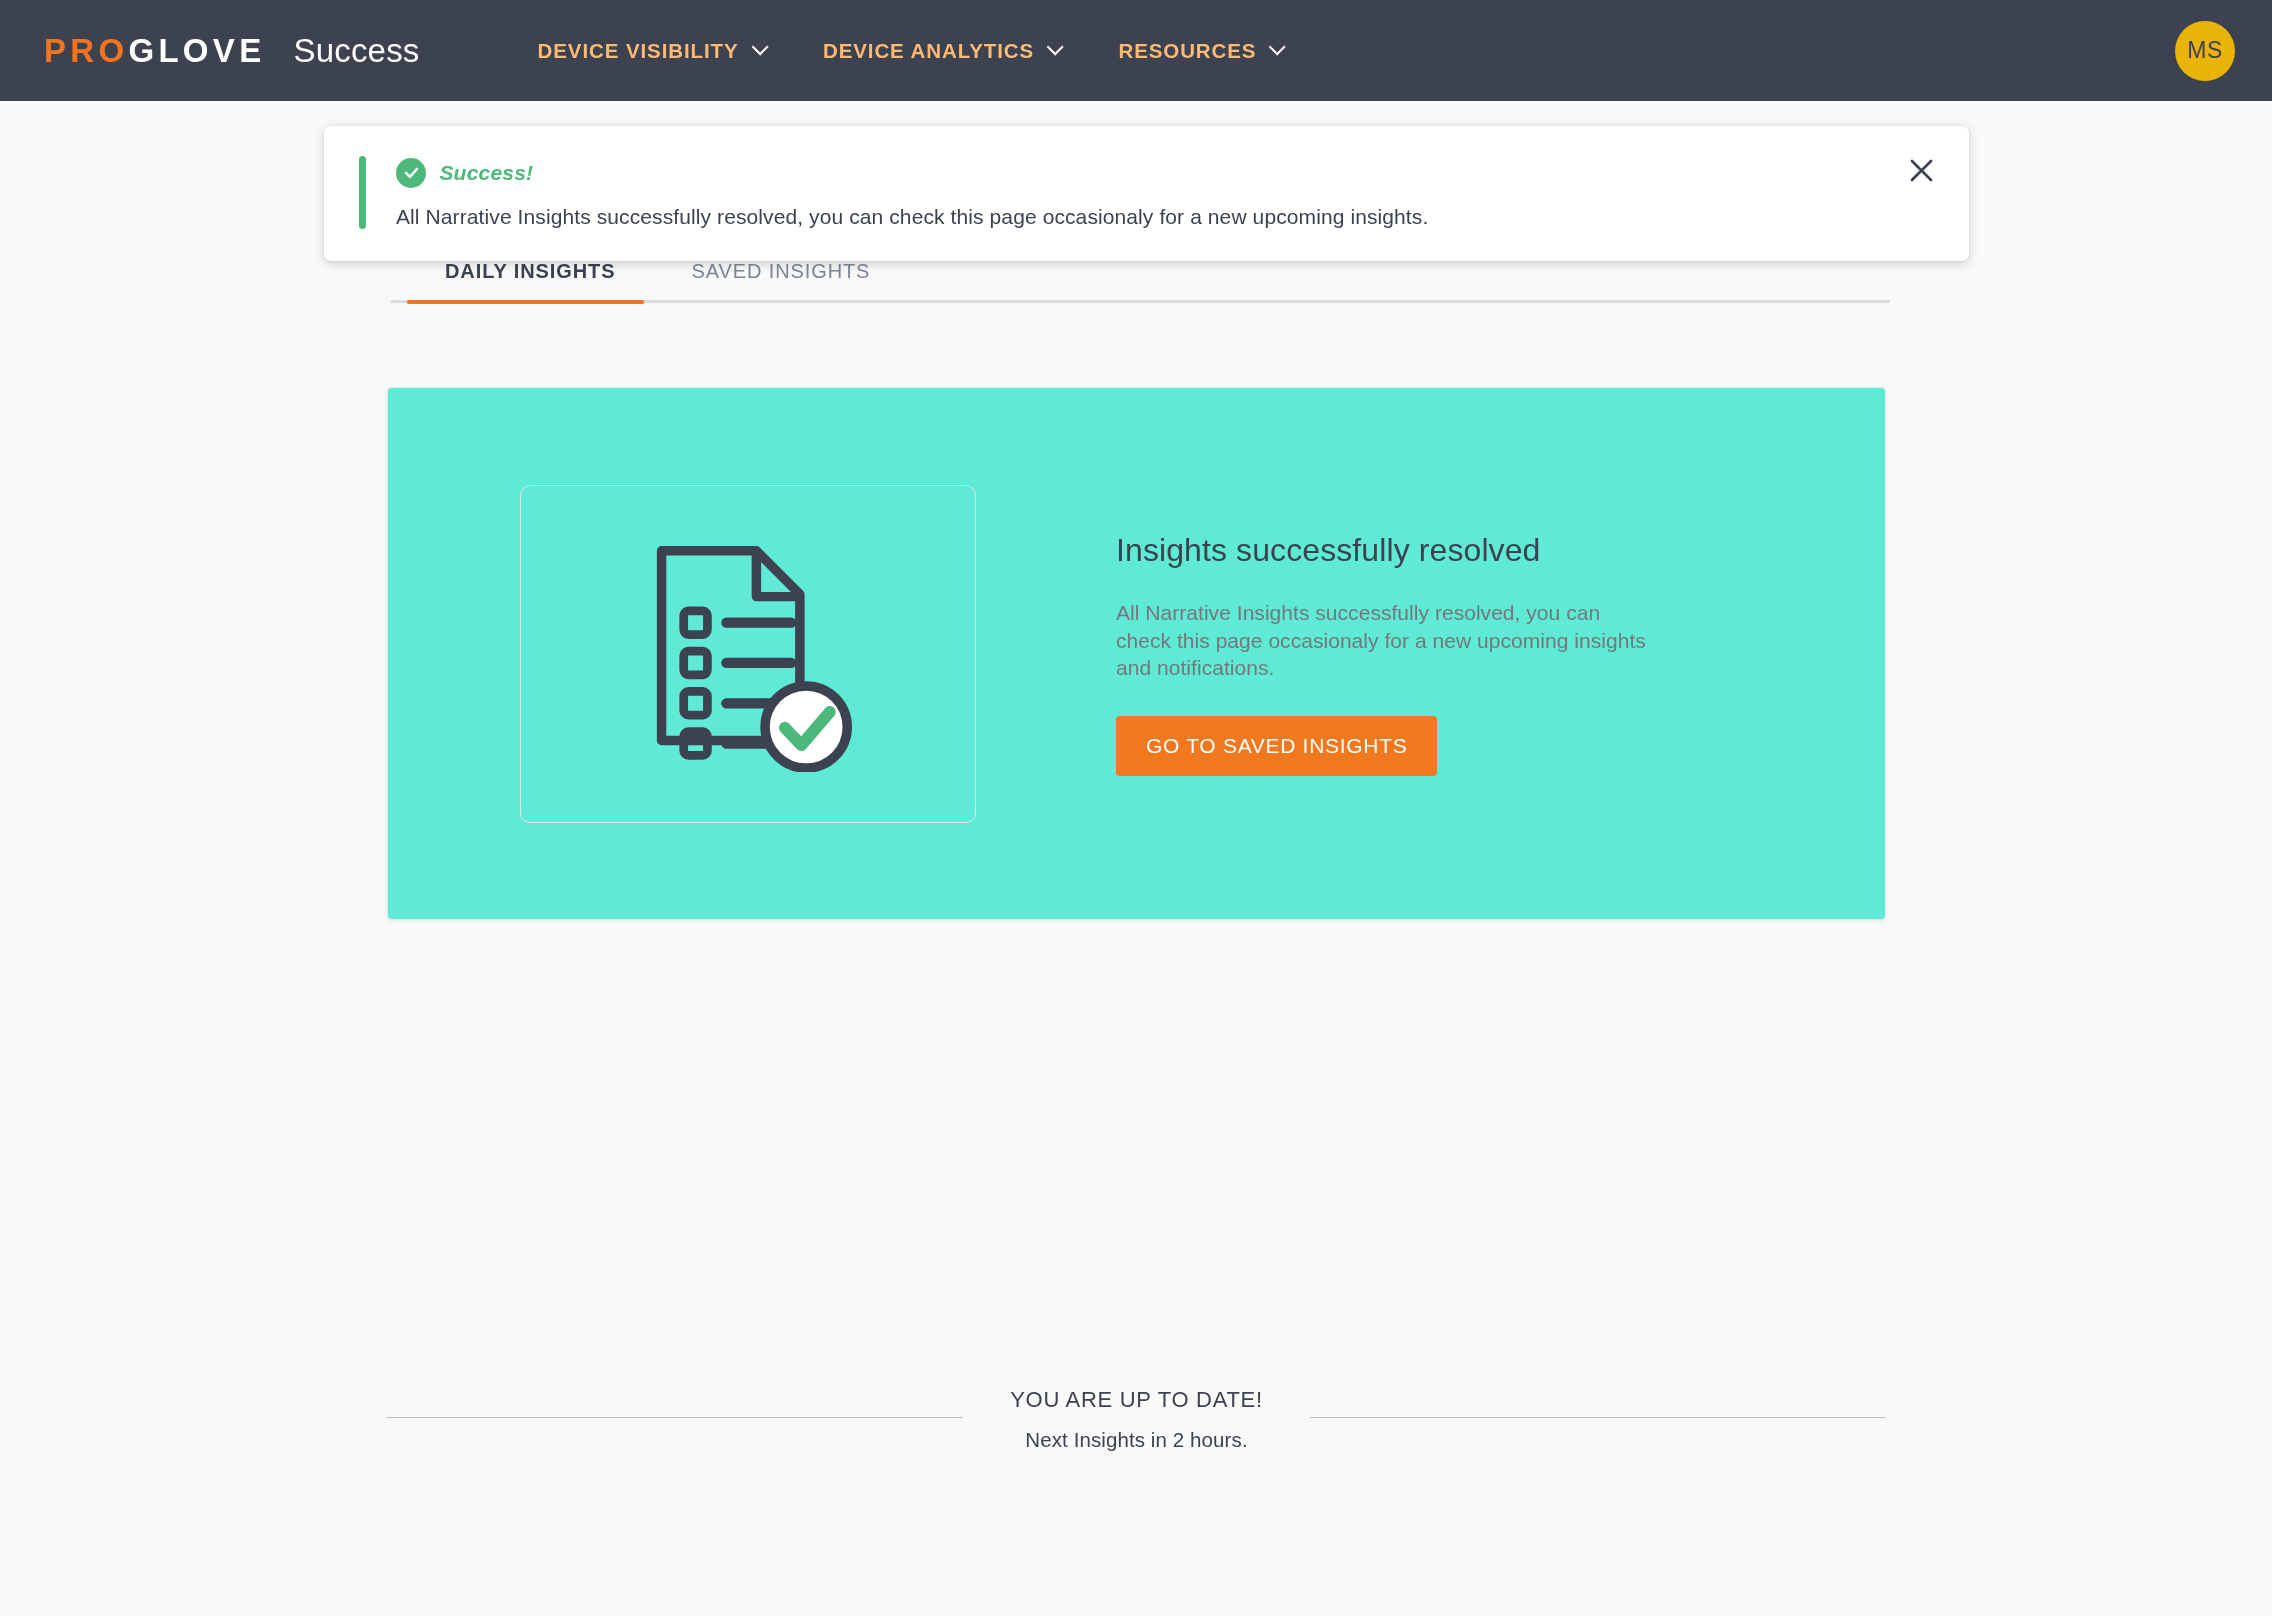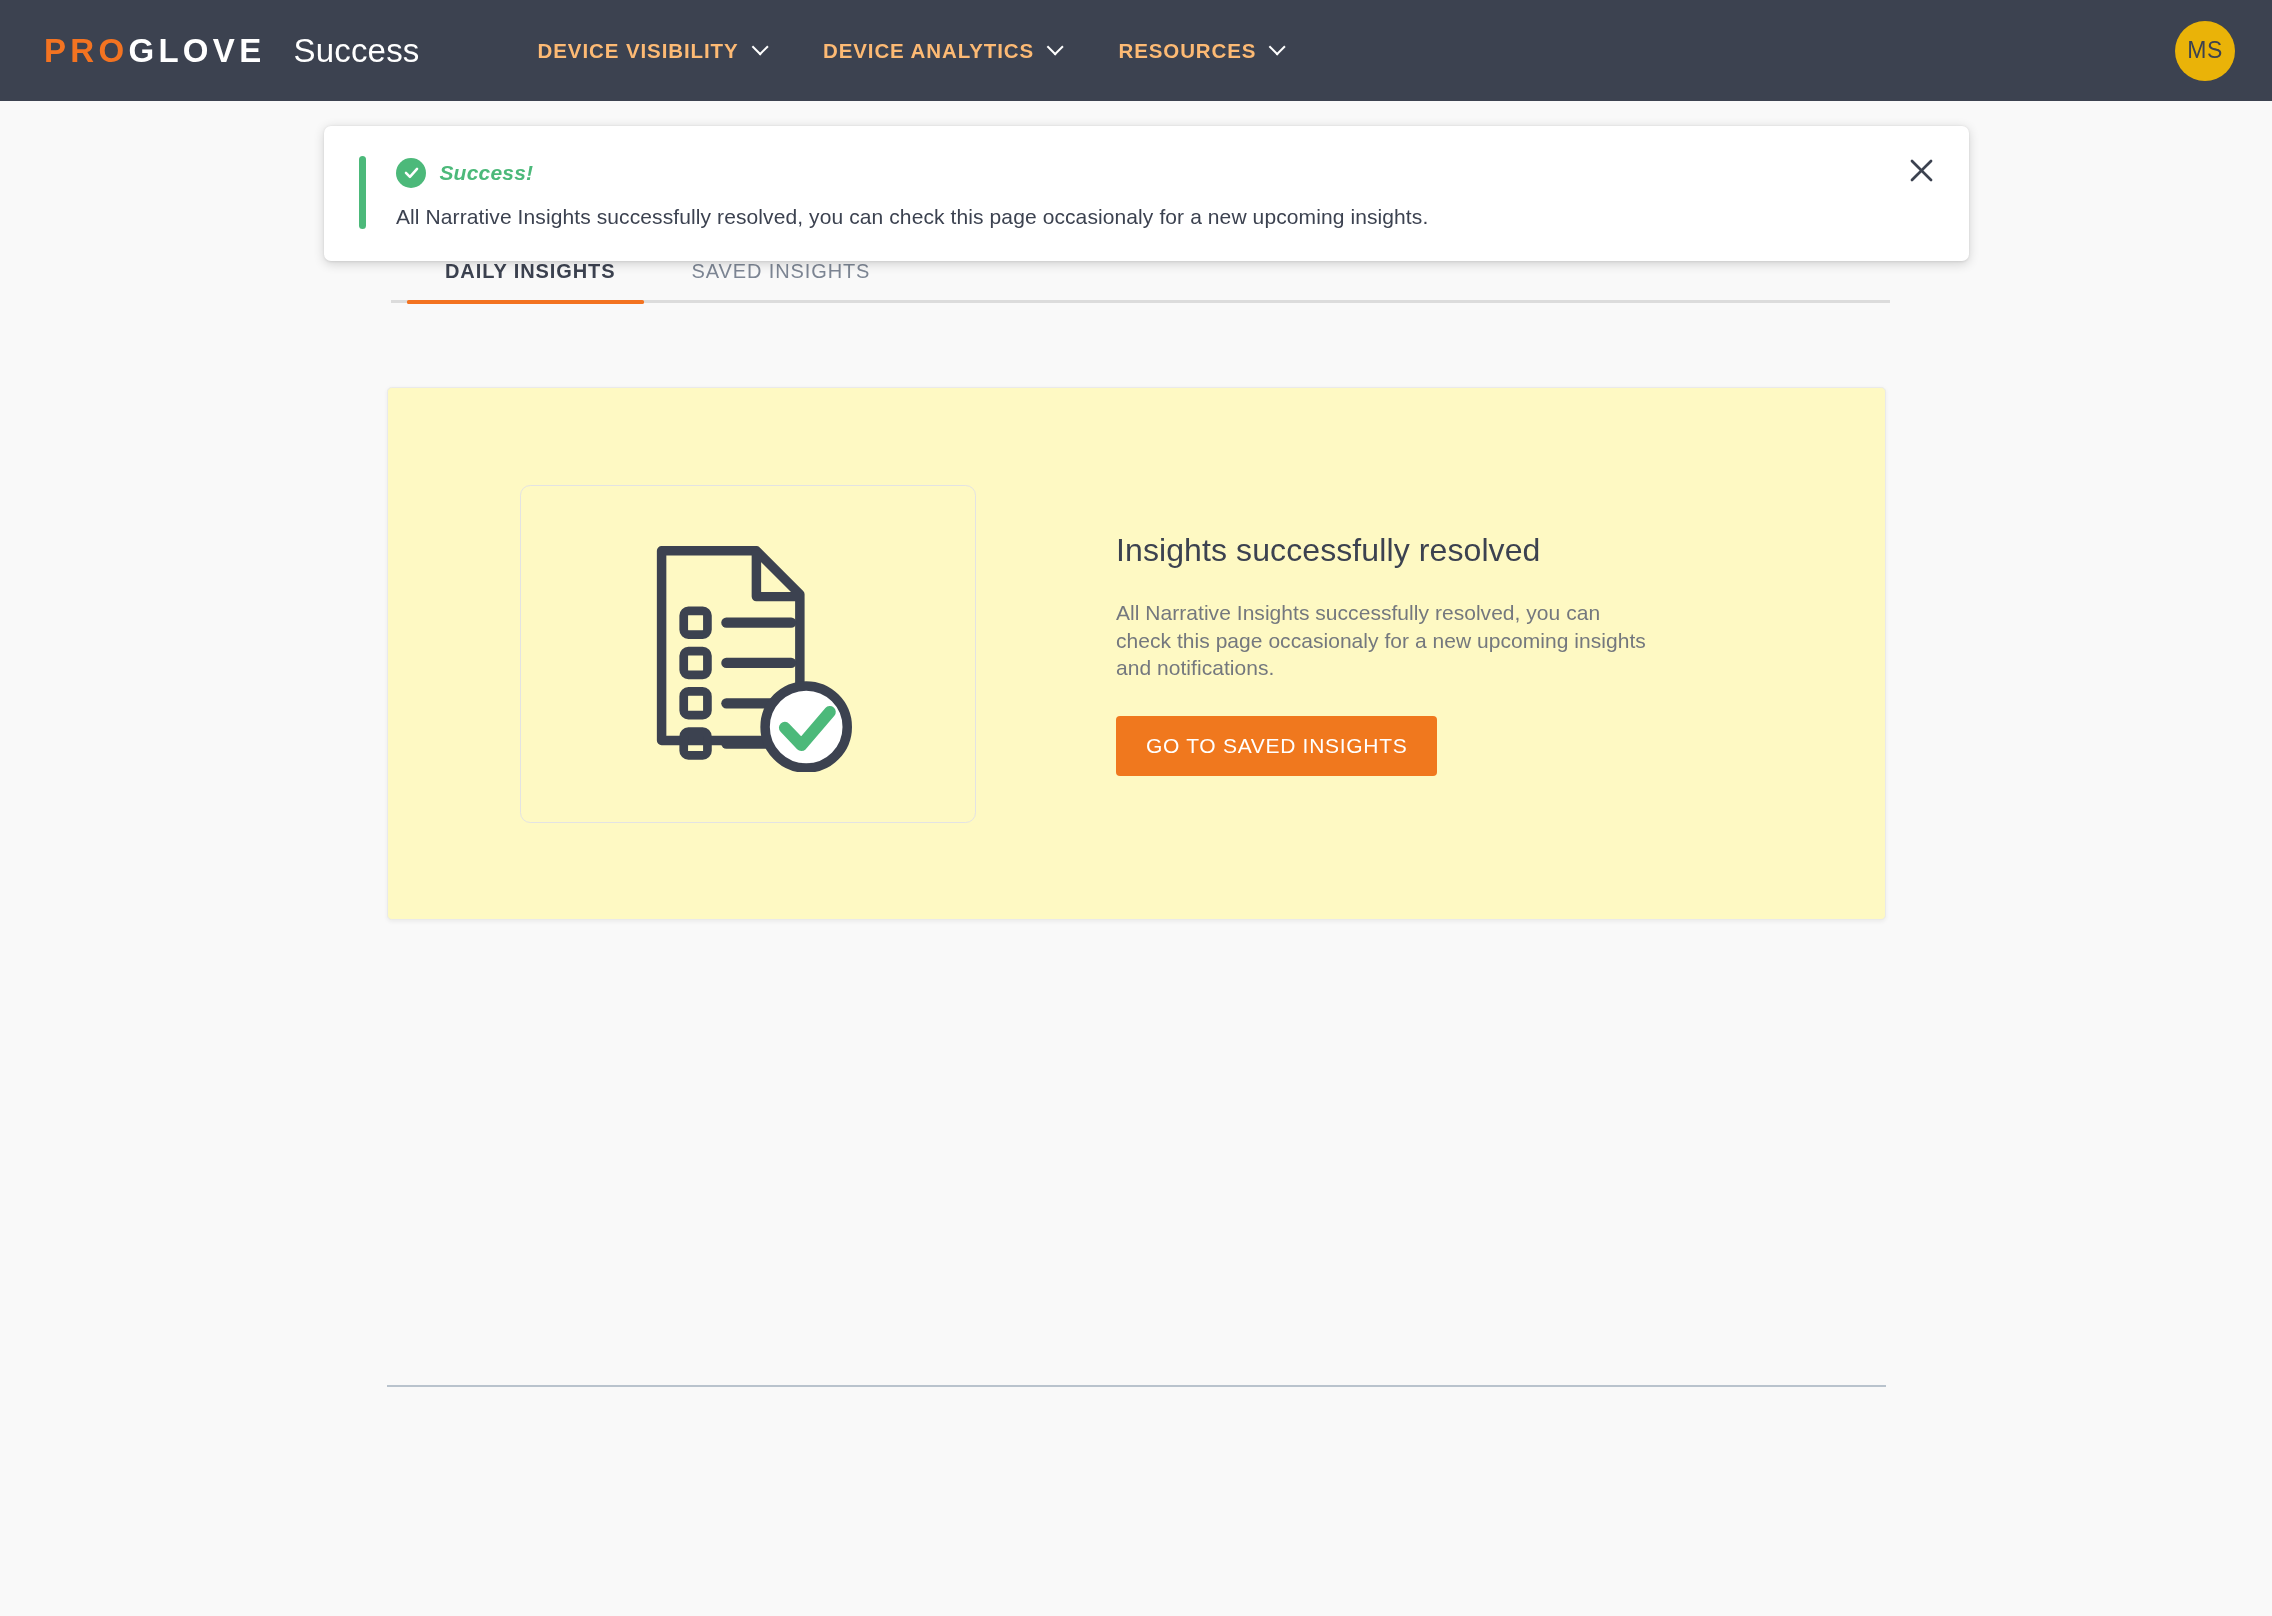--- a/index.html
+++ b/index.html
@@ -198,21 +198,21 @@
     border-radius: 1.6px;
   }
 
   
   .card {
     position: absolute;
     left: 387px;
     top: 387px;
     width: 1499px;
     height: 533px;
-    background: #fef9c3;
+    background: #5eead4;
     border: 0.8px solid #eaeaea;
     border-radius: 4.7px;
     box-shadow: 0 1.6px 4px rgba(0,0,0,0.055);
     display: flex;
     align-items: center;
     padding: 0 0 0 132px;
   }
   .illus-box {
     width: 456px;
     height: 338px;
@@ -357,20 +357,24 @@
 
   <div class="card-text">
     <div class="card-title">Insights successfully resolved</div>
     <div class="card-desc">All Narrative Insights successfully resolved, you can check this page occasionaly for a new upcoming insights and notifications.</div>
     <button class="cta">GO TO SAVED INSIGHTS</button>
   </div>
 </div>
 
 <div class="footer">
   <div class="foot-line"></div>
+  <div class="foot-center">
+    <div class="foot-title">YOU ARE UP TO DATE!</div>
+    <div class="foot-sub">Next Insights in 2 hours.</div>
+  </div>
   <div class="foot-line"></div>
 </div>
 
 <div class="toast">
   <div class="toast-bar"></div>
   <div class="toast-body">
     <div class="toast-title-row">
       <span class="check-circle">
         <svg width="19" height="19" viewBox="0 0 24 24" fill="none" xmlns="http://www.w3.org/2000/svg">
           <path d="M5 12.5 L10 17.5 L19 7.5" stroke="#ffffff" stroke-width="3.2" stroke-linecap="round" stroke-linejoin="round"></path>

